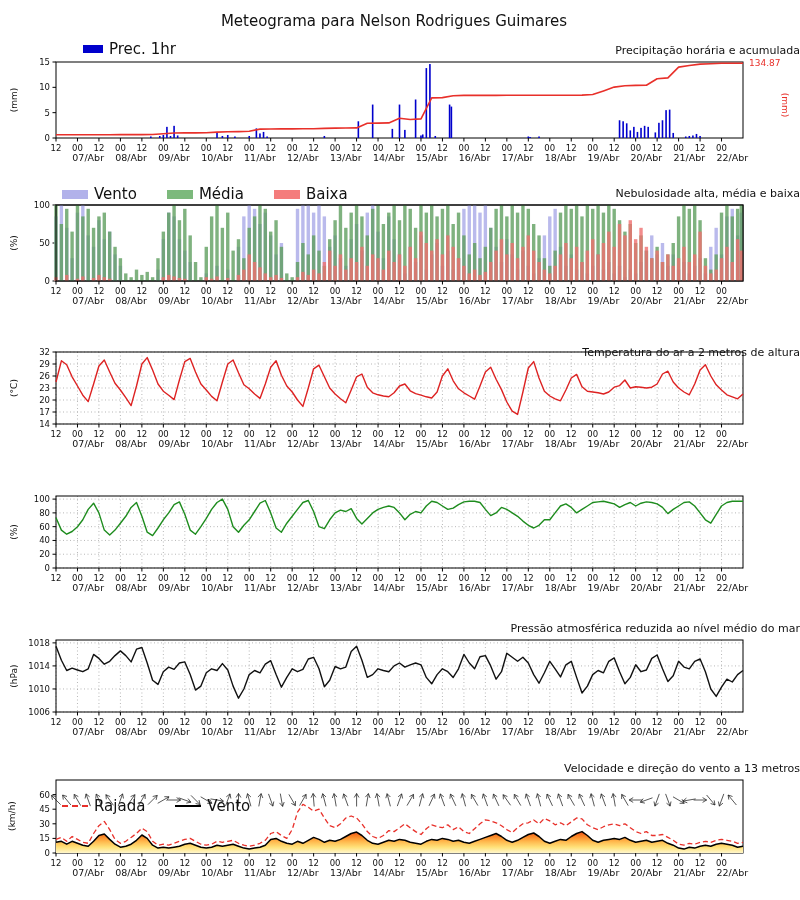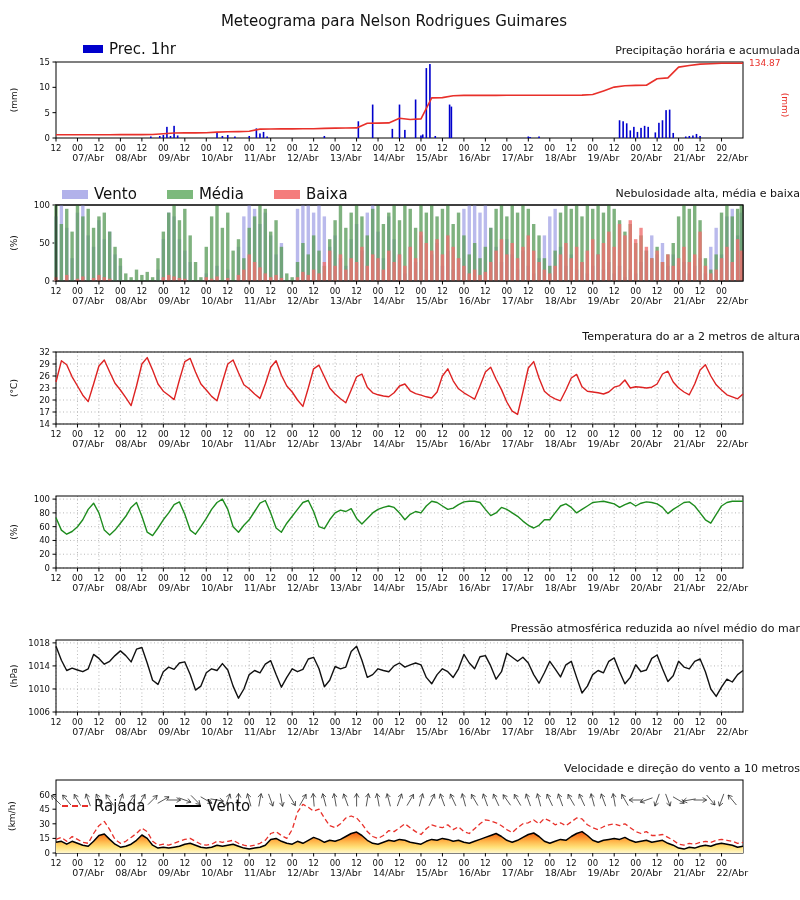--- a/index.html
+++ b/index.html
@@ -1171,23 +1171,23 @@
       <path d="M693.6,800.0 L706.6,800.0 M702.6,802.4 L706.6,800.0 L702.6,797.6" stroke="#222" stroke-width="0.9" fill="none" opacity="0.85"></path>
       <path d="M706.6,795.0 L715.0,805.0 M710.6,803.5 L715.0,805.0 L714.2,800.4" stroke="#222" stroke-width="0.9" fill="none" opacity="0.85"></path>
       <path d="M723.8,793.9 L719.3,806.1 M718.4,801.5 L719.3,806.1 L722.9,803.2" stroke="#222" stroke-width="0.9" fill="none" opacity="0.85"></path>
       <path d="M736.4,805.0 L728.1,795.0 M732.5,796.5 L728.1,795.0 L728.8,799.6" stroke="#222" stroke-width="0.9" fill="none" opacity="0.85"></path>
     </svg>
 
   <div class="abs page-title">Meteograma para Nelson Rodrigues Guimares</div>
 
   <div class="abs panel-title" style="top:44px">Precipitação horária e acumulada</div>
   <div class="abs panel-title" style="top:187px">Nebulosidade alta, média e baixa</div>
-  <div class="abs panel-title" style="top:330px">Temperatura do ar a 2 metros de altura</div>
+  <div class="abs panel-title" style="top:346px">Temperatura do ar a 2 metros de altura</div>
   <div class="abs panel-title" style="top:622px">Pressão atmosférica reduzida ao nível médio do mar</div>
-  <div class="abs panel-title" style="top:762px">Velocidade e direção do vento a 10 metros</div>
+  <div class="abs panel-title" style="top:762px">Velocidade e direção do vento a 13 metros</div>
 
   <div class="abs legend" style="left:83px;top:40px">
     <span class="item">
       <span class="swatch small" style="background: rgb(0, 0, 204);"></span>
       <span>Prec. 1hr</span>
     </span>
   </div>
 
   <div class="abs legend" style="left:62px;top:185px">
     <span class="item">

